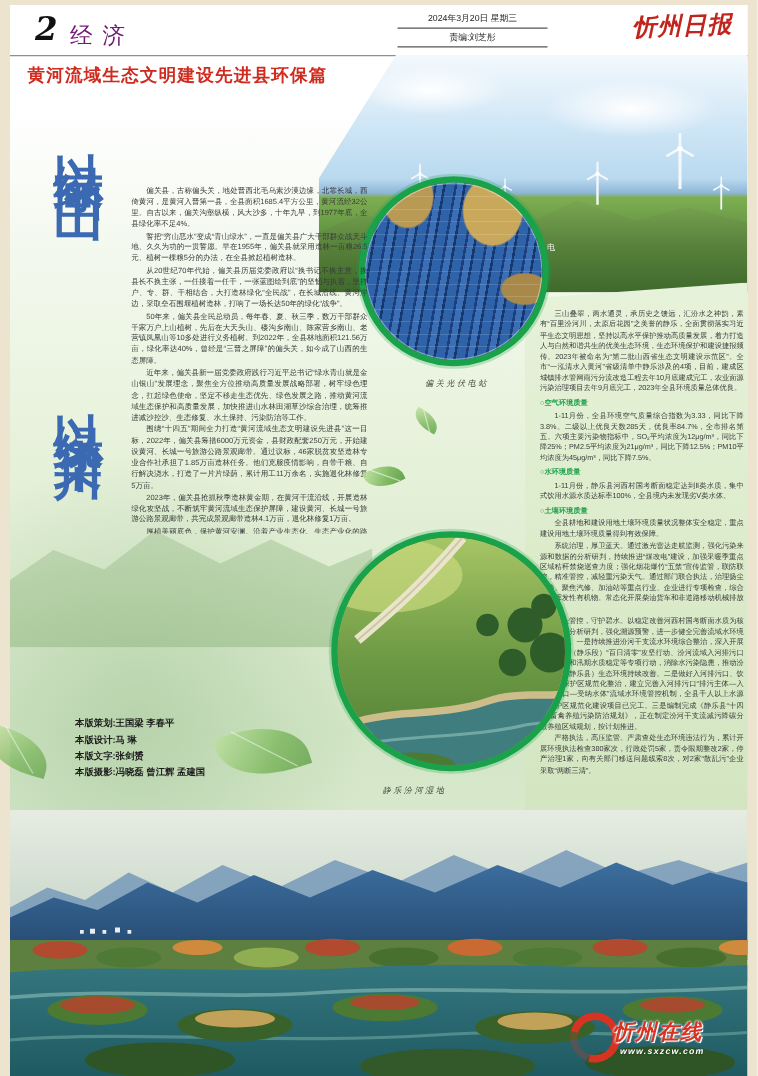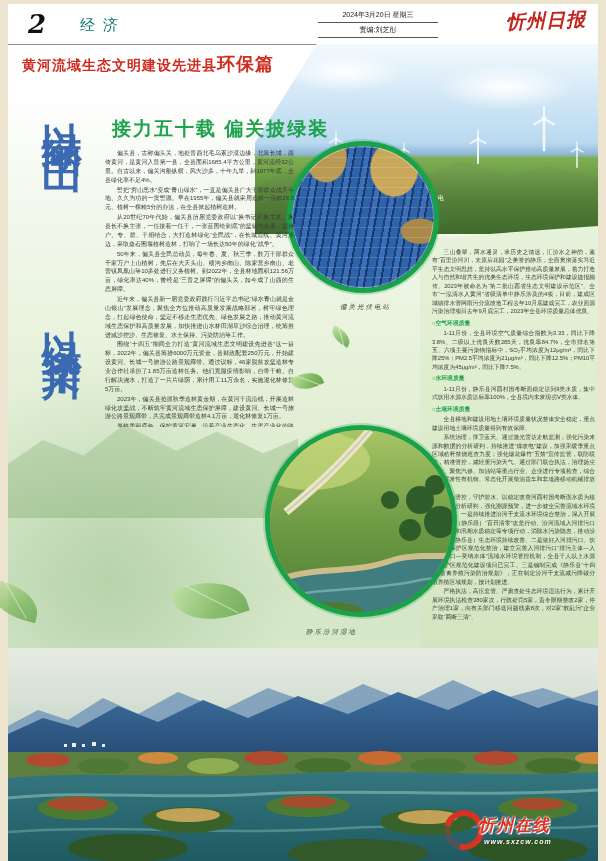--- a/index.html
+++ b/index.html
@@ -6,30 +6,30 @@
   #canvas{position:relative;width:606px;height:861px;background:#ece4cf;overflow:hidden;
           font-family:"Liberation Sans",sans-serif;}
   
   .page-bg{position:absolute;left:8px;top:4px;width:590px;height:857px;
     background:linear-gradient(180deg,#ffffff 0%,#ffffff 10%,#f4f9ef 22%,#e9f3de 38%,
                #ddecd0 55%,#d3e6c6 68%,#d9e9cd 78%,#dfecd4 100%);}
   
   .header{position:absolute;left:8px;top:4px;width:590px;height:40px;background:#fff;
           border-bottom:1px solid #8f8f8f;}
   .pageno{position:absolute;left:20px;top:5px;font:italic 900 26px "DejaVu Serif",serif;color:#111;}
-  .section{position:absolute;left:72px;top:12px;font-size:15px;letter-spacing:8px;color:#0f766e;}
+  .section{position:absolute;left:48px;top:12px;font-size:18px;letter-spacing:8px;color:#701a75;}
   .datebox{position:absolute;right:160px;top:6px;width:120px;text-align:center;}
   .datebox .d1{font-size:7px;color:#222;border-bottom:1px solid #555;padding-bottom:2px;}
   .datebox .d2{font-size:7px;color:#222;padding-top:2px;border-bottom:1px solid #555;padding-bottom:2px;}
   .masthead{position:absolute;right:12px;top:4px;font:italic 900 19px "DejaVu Serif",serif;
             color:#c1241c;transform:rotate(-2deg);letter-spacing:1px;}
   
   .series{position:absolute;left:22px;top:52px;font-weight:900;color:#cf2b1e;font-size:14px;
           letter-spacing:1px;}
-  .series .hl{font-size:18px;font-weight:900;}
+  .series .hl{font-size:14px;font-weight:900;}
   
   .wind-photo{position:absolute;left:255px;top:44px;width:343px;height:190px;
      background:linear-gradient(180deg,#f3f9fd 0%,#cfe6f6 30%,#b9d9ef 52%,#8fb7d8 58%,
                 #7fae52 60%,#5b8f3e 78%,#47762f 100%);
      clip-path:polygon(18% 0,100% 0,100% 100%,0 100%,0 52%);}
   .cloud{position:absolute;border-radius:50%;background:radial-gradient(closest-side,#ffffff,rgba(255,255,255,0));}
   .ridge{position:absolute;left:0;bottom:0;width:100%;height:46%;
      background:linear-gradient(180deg,#86b35a 0%,#567f3a 60%,#3f6a2c 100%);
      clip-path:polygon(0 45%,10% 28%,22% 40%,35% 20%,48% 38%,60% 16%,74% 34%,86% 22%,100% 36%,100% 100%,0 100%);}
   .turbine{position:absolute;}
@@ -70,21 +70,21 @@
   .sec{color:#23a34f;font-weight:700;text-indent:0;margin:3px 0 2px 0;}
   
   .credits{position:absolute;left:60px;top:572px;font-size:7.5px;font-weight:700;color:#1d1d1d;line-height:1.75;}
   
   .leaf{position:absolute;border-radius:0 80% 0 80%;
      background:linear-gradient(135deg,#bfe3a0,#77b556 60%,#5a9c41);opacity:.9;}
   .leaf::after{content:"";position:absolute;left:10%;top:45%;width:85%;height:1px;background:rgba(255,255,255,.55);transform:rotate(45deg);}
   
   .bottom-photo{position:absolute;left:8px;top:648px;width:590px;height:213px;}
   
-  .site-logo{position:absolute;left:444px;top:808px;width:130px;height:50px;}
+  .site-logo{position:absolute;left:456px;top:808px;width:130px;height:50px;}
   .logo-ring{position:absolute;left:0px;top:2px;width:40px;height:40px;border-radius:50%;
      border:6px solid #d63322;border-left-color:rgba(214,51,34,.25);transform:rotate(-30deg);box-sizing:border-box;}
   .logo-name{position:absolute;left:34px;top:6px;font:italic 900 17px "DejaVu Serif",serif;color:#d93221;
      text-shadow:0 0 2px #fff,0 0 2px #fff,1px 1px 0 #fff;letter-spacing:1px;}
   .logo-url{position:absolute;left:40px;top:30px;font:italic 700 7px "Liberation Sans",sans-serif;color:#ffffff;
      text-shadow:0 0 2px rgba(0,0,0,.45);letter-spacing:1px;}
   
   .left-wash{position:absolute;left:8px;top:360px;width:290px;height:290px;
      background:radial-gradient(ellipse at 35% 75%,rgba(160,195,150,.55),rgba(160,195,150,0) 70%);}
   .left-ridge{position:absolute;left:8px;top:398px;width:290px;height:120px;opacity:.5;
@@ -179,21 +179,20 @@
     <p class="para">源头管控，守护碧水。以稳定改善河西村国考断面水质为核心，逐日分析研判，强化溯源预警，进一步健全完善流域水环境管控机制。一是持续推进汾河干支流水环境综合整治，深入开展汾河流域（静乐段）“百日清零”攻坚行动、汾河流域入河排污口专项整治和汛期水质稳定等专项行动，消除水污染隐患，推动汾河流域（静乐县）生态环境持续改善。二是做好入河排污口、饮用水源保护区规范化整治，建立完善入河排污口“排污主体—入河排污口—受纳水体”流域水环境管控机制，全县千人以上水源地保护区规范化建设项目已完工。三是编制完成《静乐县“十四五”畜禽养殖污染防治规划》，正在制定汾河干支流减污降碳分散养殖区域规划，按计划推进。</p>
     <p class="para">严格执法，高压监管。严肃查处生态环境违法行为，累计开展环境执法检查380家次，行政处罚5家，责令限期整改2家，停产治理1家，向有关部门移送问题线索8次，对2家“散乱污”企业采取“两断三清”。</p>
   </div>
 
   <div class="circle-wrap brush-ring solar"></div>
   <div class="cap-solar">偏关光伏电站</div>
 
   <div class="vtitle vt1">以绿画山</div>
   <div class="vtitle vt2">以绿染川</div>
 
-  <div class="l-headline">接力五十载 偏关披绿装</div>
   <div class="l-body">
     <p class="para">偏关县，古称偏头关，地处晋西北毛乌素沙漠边缘，北靠长城，西倚黄河，是黄河入晋第一县，全县面积1685.4平方公里，黄河流经32公里。自古以来，偏关沟壑纵横，风大沙多，十年九旱，到1977年底，全县绿化率不足4%。</p>
     <p class="para">誓把“穷山恶水”变成“青山绿水”，一直是偏关县广大干部群众战天斗地、久久为功的一贯誓愿。早在1955年，偏关县就采用造林一亩粮26.5元、植树一棵粮5分的办法，在全县掀起植树造林。</p>
     <p class="para">从20世纪70年代始，偏关县历届党委政府以“换书记不换主意，换县长不换主张，一任接着一任干，一张蓝图绘到底”的坚韧与执着，坚持户、专、群、干相结合，大打造林绿化“全民战”，在长城沿线、黄河岸边，采取垒石围堰植树造林，打响了一场长达50年的绿化“战争”。</p>
     <p class="para">50年来，偏关县全民总动员，每年春、夏、秋三季，数万干部群众千家万户上山植树，先后在大天头山、楼沟乡南山、陈家营乡南山、老营镇凤凰山等10多处进行义务植树。到2022年，全县林地面积121.56万亩，绿化率达40%，曾经是“三晋之屏障”的偏头关，如今成了山西的生态屏障。</p>
     <p class="para">近年来，偏关县新一届党委政府践行习近平总书记“绿水青山就是金山银山”发展理念，聚焦全方位推动高质量发展战略部署，树牢绿色理念，扛起绿色使命，坚定不移走生态优先、绿色发展之路，推动黄河流域生态保护和高质量发展，加快推进山水林田湖草沙综合治理，统筹推进减沙控沙、生态修复、水土保持、污染防治等工作。</p>
     <p class="para">围绕“十四五”期间全力打造“黄河流域生态文明建设先进县”这一目标，2022年，偏关县筹措6000万元资金，县财政配套250万元，开始建设黄河、长城一号旅游公路景观廊带。通过议标，46家脱贫攻坚造林专业合作社承担了1.85万亩造林任务。他们克服疫情影响，自带干粮、自行解决浇水，打造了一片片绿荫，累计用工11万余名，实施退化林修复5万亩。</p>
     <p class="para">2023年，偏关县抢抓秋季造林黄金期，在黄河干流沿线，开展造林绿化攻坚战，不断筑牢黄河流域生态保护屏障，建设黄河、长城一号旅游公路景观廊带，共完成景观廊带造林4.1万亩，退化林修复1万亩。</p>
     <p class="para">厚植美丽底色，保护黄河安澜。沿着产业生态化、生态产业化的路径，偏关县这个中华长城古堡第一县、新能源电力建设第一县、农林文旅融合发展试点县，正在书写着乡村振兴新篇章。</p>
   </div>
@@ -220,20 +219,26 @@
       </g>
       <path d="M0,150 C40,132 80,142 120,128 C150,118 175,128 192,118 L192,140 C170,146 150,138 124,146 C90,156 40,148 0,166 Z" fill="#cdbd8a"></path>
       <path d="M0,156 C40,138 80,148 120,134 C150,124 175,134 192,124 L192,192 L0,192 Z" fill="#3f7d7f"></path>
       <path d="M0,170 C50,156 100,162 150,150 C170,146 185,150 192,146" stroke="#7fb3ae" stroke-width="2.5" fill="none" opacity="0.8"></path>
       <ellipse cx="60" cy="182" rx="34" ry="10" fill="#4d7a33"></ellipse>
       <ellipse cx="150" cy="186" rx="30" ry="9" fill="#426d2c"></ellipse>
     </svg>
   </div>
   <div class="cap-river">静乐汾河湿地</div>
 
+  <div class="credits">
+    <div>本版策划:王国梁  李春平</div>
+    <div>本版设计:马  琳</div>
+    <div>本版文字:张剑赟</div>
+    <div>本版摄影:冯晓磊  曾江辉  孟建国</div>
+  </div>
 
   <div class="leaf" style="left:292px;top:372px;width:30px;height:18px;transform:rotate(-25deg);"></div>
   <div class="leaf" style="left:175px;top:580px;width:70px;height:42px;transform:rotate(-18deg);opacity:.75;"></div>
   <div class="leaf" style="left:-12px;top:585px;width:52px;height:32px;transform:rotate(15deg);opacity:.7;"></div>
   <div class="leaf" style="left:330px;top:330px;width:22px;height:13px;transform:rotate(30deg);opacity:.8;"></div>
 
   <div class="bottom-photo">
     <svg width="590" height="213" viewBox="0 0 590 213">
       <defs>
         <linearGradient id="sky2" x1="0" y1="0" x2="0" y2="1">

